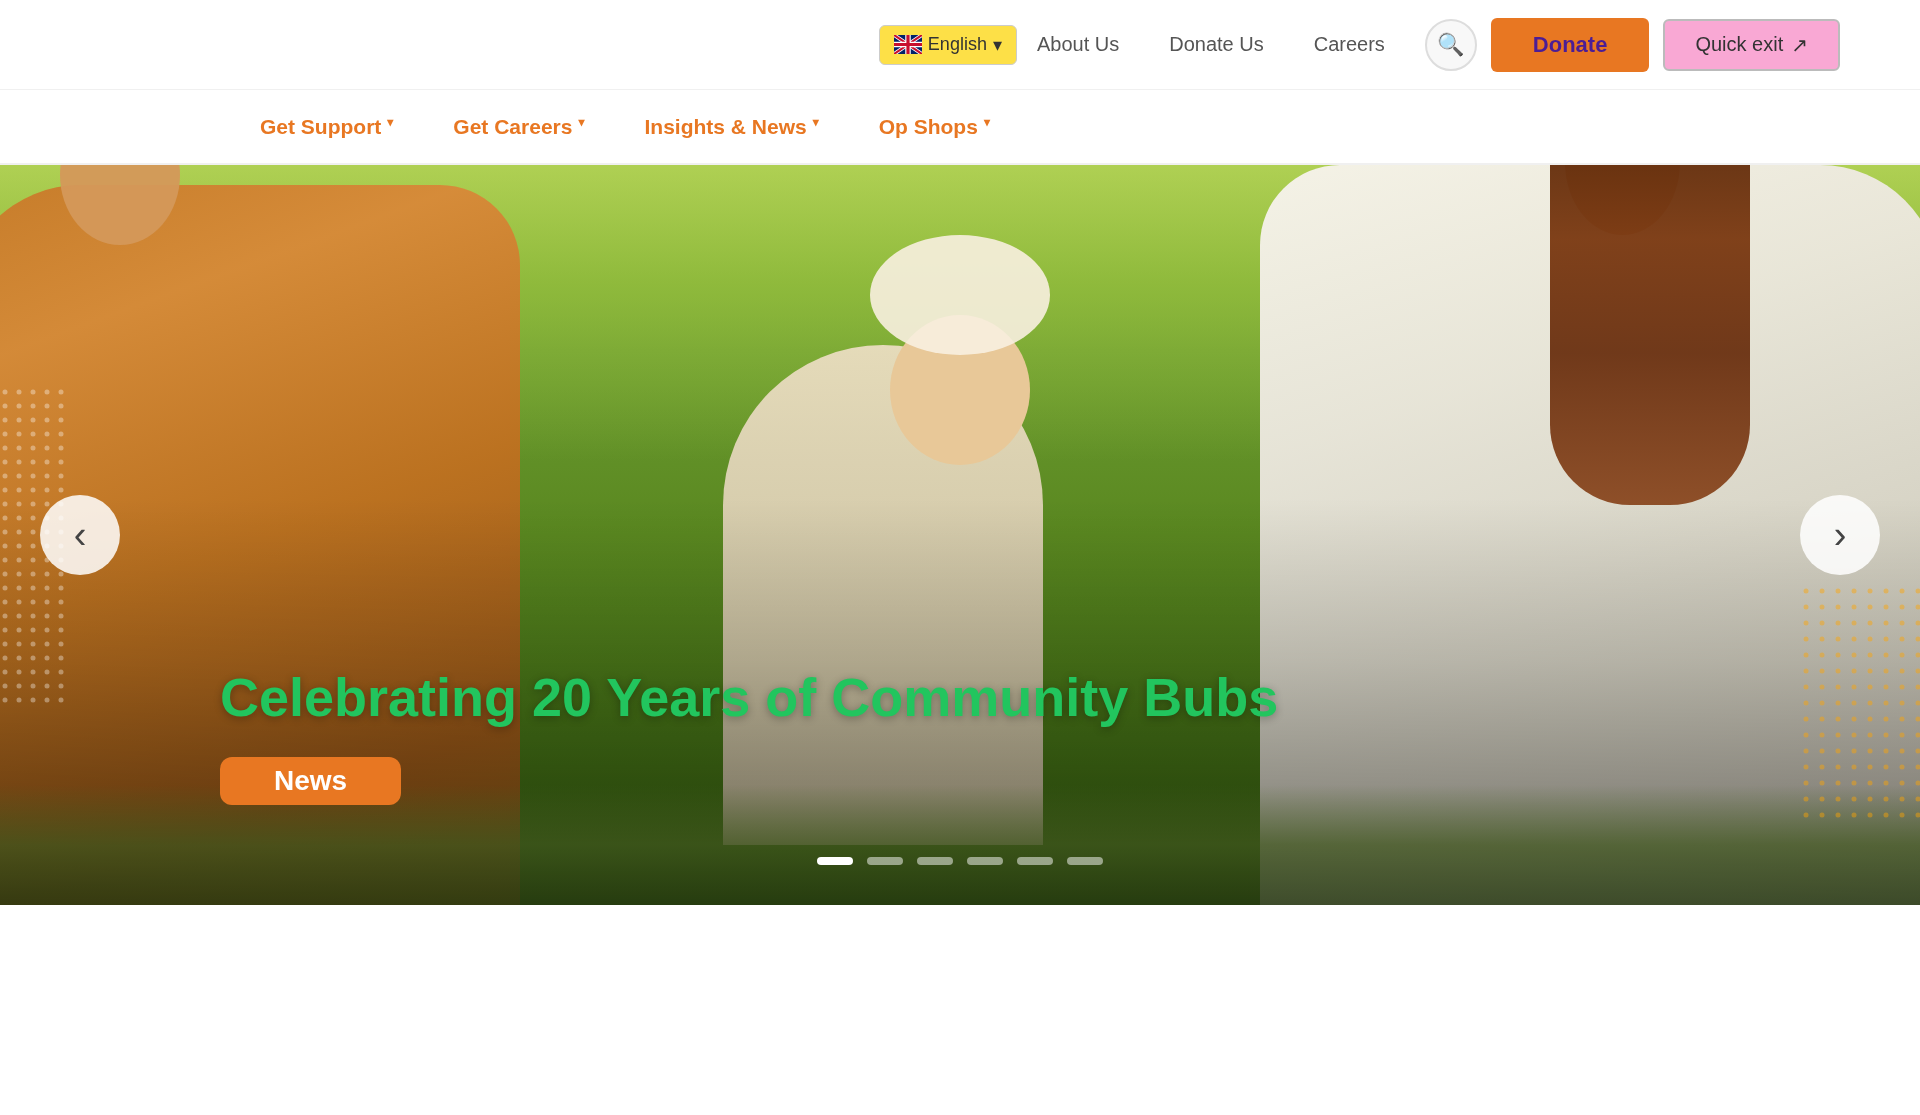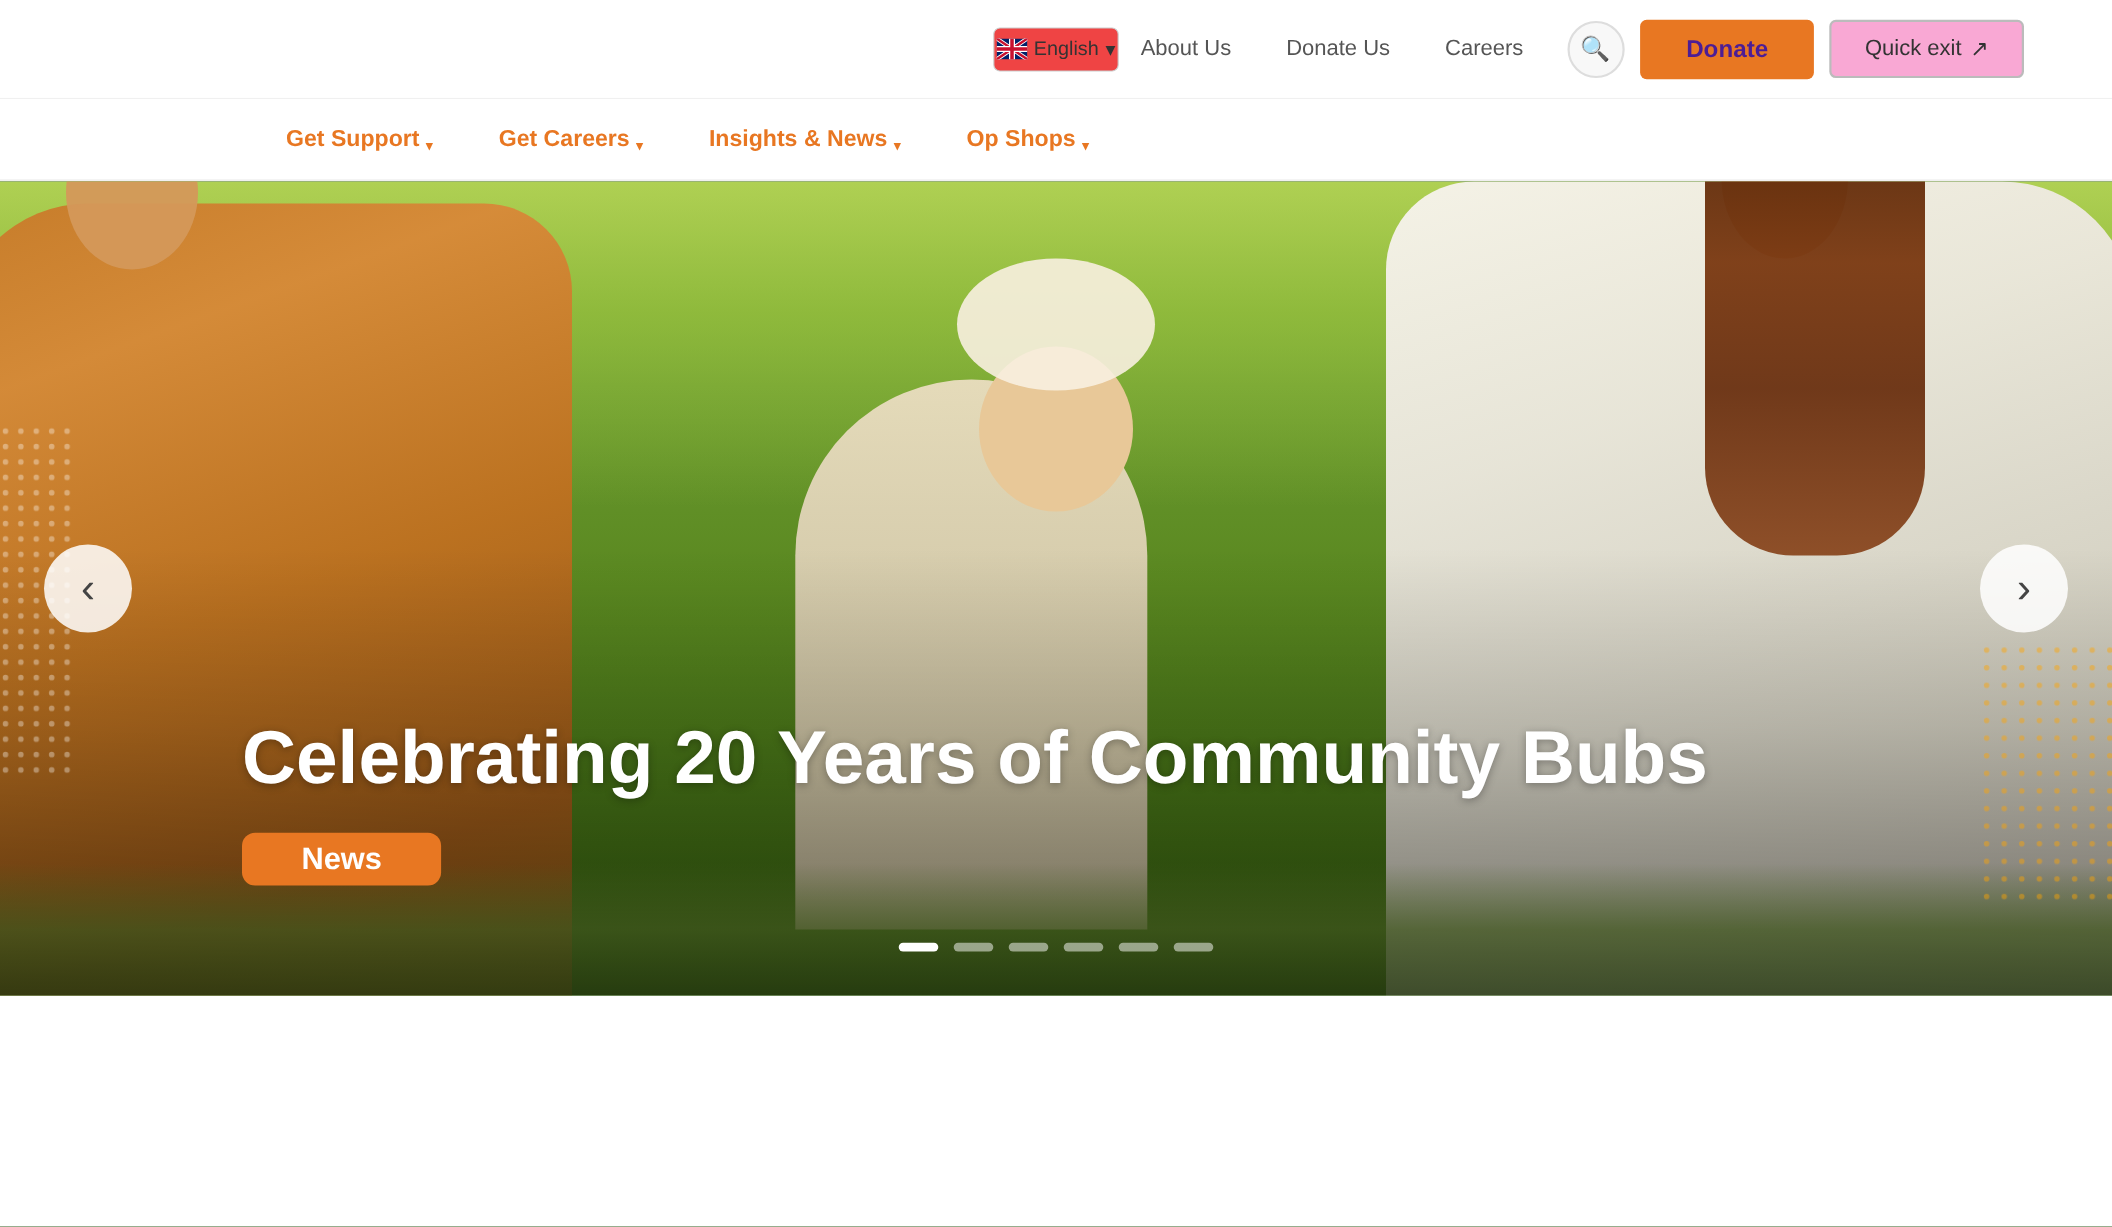--- a/index.html
+++ b/index.html
@@ -22,22 +22,22 @@
 
     
     .hero-content {
       position: absolute;
       bottom: 100px;
       left: 220px;
       z-index: 10;
     }
 
     .hero-title {
-      color: #ffffff;
-      font-size: 68px;
+      color: #22c55e;
+      font-size: 54px;
       font-weight: 700;
       margin-bottom: 30px;
       text-shadow: 0 2px 8px rgba(0,0,0,0.3);
       line-height: 1.1;
     }
 
     .hero-news-btn {
       background: #e87722;
       color: #fff;
       border: none;
@@ -198,35 +198,35 @@
       align-items: center;
       gap: 8px;
     }
 
     .lang-wrap {
       display: flex;
       align-items: center;
       gap: 6px;
       border: 1.5px solid #ccc;
       border-radius: 6px;
-      padding: 8px 2px;
+      padding: 8px 14px;
       cursor: pointer;
       font-size: 18px;
       color: #333;
-      background: #ef4444;
+      background: #fde047;
       margin-right: 20px;
     }
 
     .main-nav-link {
       text-decoration: none;
       color: #e87722;
       font-size: 21px;
       font-weight: 700;
       display: flex;
-      align-items: flex-end;
+      align-items: flex-start;
       gap: 6px;
     }
 
     .arrow-icon {
       font-size: 12px;
       color: #e87722;
     }
 
   </style>
 </head>

